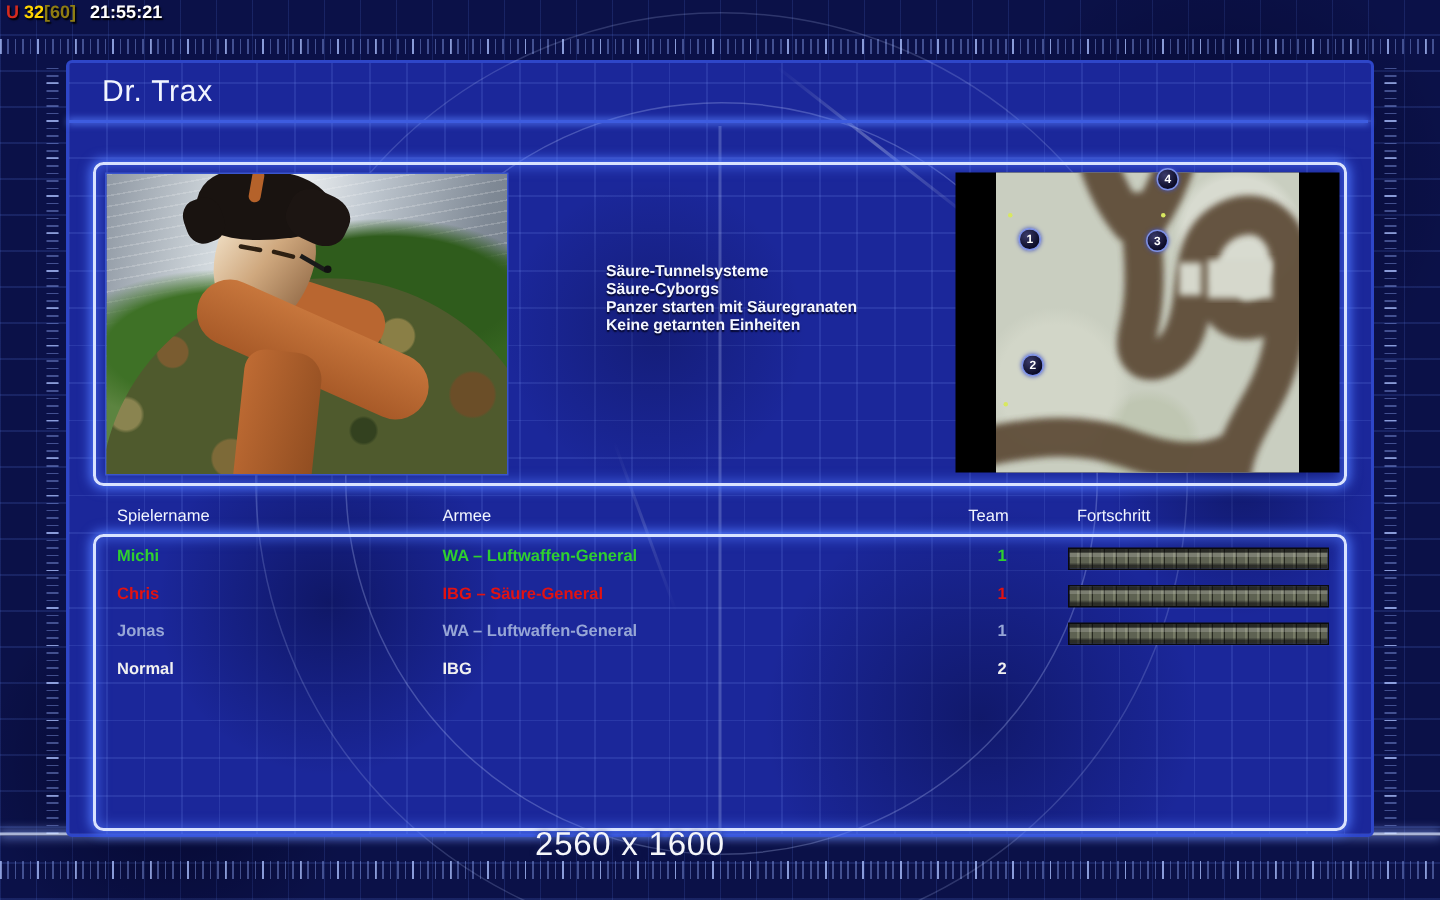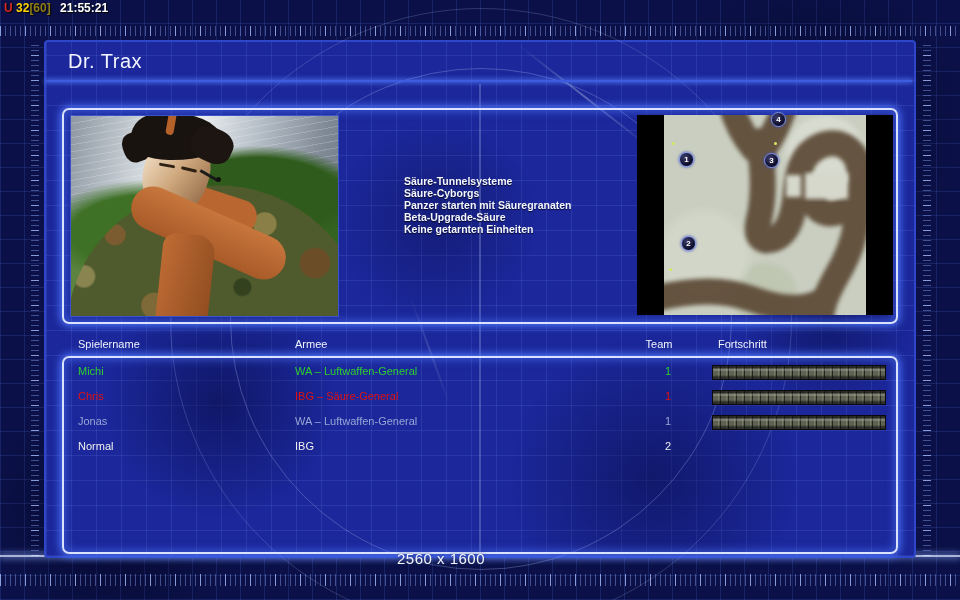--- a/index.html
+++ b/index.html
@@ -127,36 +127,36 @@
     background:radial-gradient(circle at 35% 30%, #3a3a6a, #0c0c28 70%);
     border:1px solid #7b8fe8;box-shadow:0 0 3px #4050c0;
     color:#fff;font-size:8px;font-weight:bold;text-align:center;line-height:13px;}
   .mapdot{width:3px;height:3px;border-radius:50%;background:#d8e860;}
 
   
   .thead{left:64px;top:338px;width:832px;height:16px;color:#f2f5ff;
     font-size:11px;font-weight:normal;}
   .thead span{position:absolute;white-space:nowrap;}
   .rows{left:64px;top:358px;width:832px;height:192px;}
-  .trow{position:absolute;left:0;width:832px;height:25px;font-size:11px;font-weight:normal;}
+  .trow{position:absolute;left:0;width:832px;height:25px;font-size:11px;font-weight:bold;}
   .trow span{position:absolute;top:6px;white-space:nowrap;}
   .cell-name{left:14px;}
   .cell-army{left:231px;}
   .cell-team{left:580px;width:48px;text-align:center;}
   .bar{position:absolute;left:648px;top:6px;width:172px;height:13px;
     border:1px solid #0a0a0e;background:#15160f;}
   .bar-fill{height:100%;
     background-image:
       linear-gradient(180deg, rgba(10,10,12,.65) 0 2px, rgba(255,255,255,.18) 3px 5px,
         rgba(0,0,0,0) 5px 9px, rgba(10,10,12,.6) 11px 13px),
       repeating-linear-gradient(90deg, #5e6252 0 5px, #777b66 5px 6px, #5e6252 6px 7px, #26281f 7px 8px);}
 
   
-  .footer-res{left:0;top:550px;width:840px;text-align:center;font-size:15px;
-    color:#f5f6fa;letter-spacing:.5px;text-shadow:0 0 4px rgba(20,30,90,.9);padding-left:21px;}
+  .footer-res{left:0;top:550px;width:840px;text-align:center;font-size:22px;
+    color:#f5f6fa;letter-spacing:.5px;text-shadow:0 0 4px rgba(20,30,90,.9);}
 
   
   .dbg{left:4px;top:1px;font-size:12px;font-weight:bold;white-space:nowrap;
     text-shadow:1px 1px 1px #000;text-align:center;}
   .dbg .u{color:#d42a1e;}
   .dbg .fps{color:#ffd400;}
   .dbg .cap{color:#8f7d12;}
   .dbg .clock{color:#ffffff;margin-left:6px;}
 </style>
 </head>
@@ -198,21 +198,20 @@
   <div class="abs pt-mic"></div>
   <div class="abs pt-mictip"></div>
   <div class="abs pt-scarf-band"></div>
   <div class="abs pt-scarf-drop"></div>
 </div>
 
 <div class="abs abilities">
     <div class="ability">Säure-Tunnelsysteme</div>
     <div class="ability">Säure-Cyborgs</div>
     <div class="ability">Panzer starten mit Säuregranaten</div>
-    <div class="ability">Beta-Upgrade-Säure</div>
     <div class="ability">Keine getarnten Einheiten</div>
   </div>
 
 <div class="abs minimap">
   <div class="abs mapimg">
     <svg width="202" height="200" viewBox="0 0 202 200">
       <defs>
           <filter id="soft">
             <feGaussianBlur stdDeviation="2.3"></feGaussianBlur>
           </filter>

